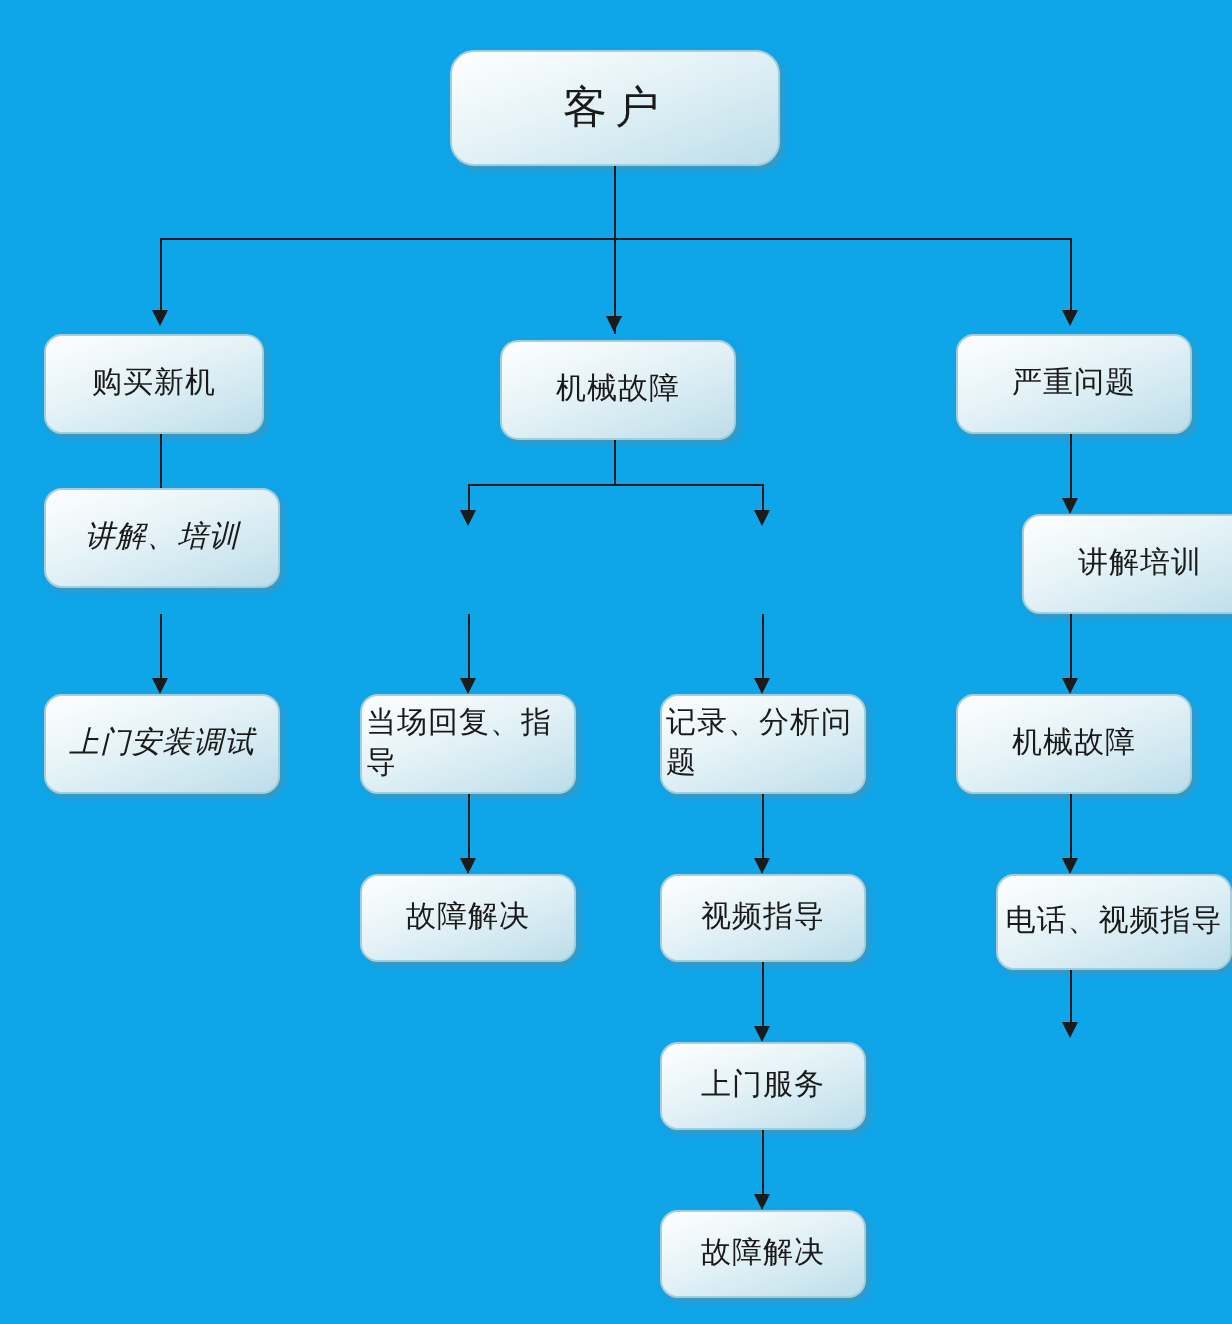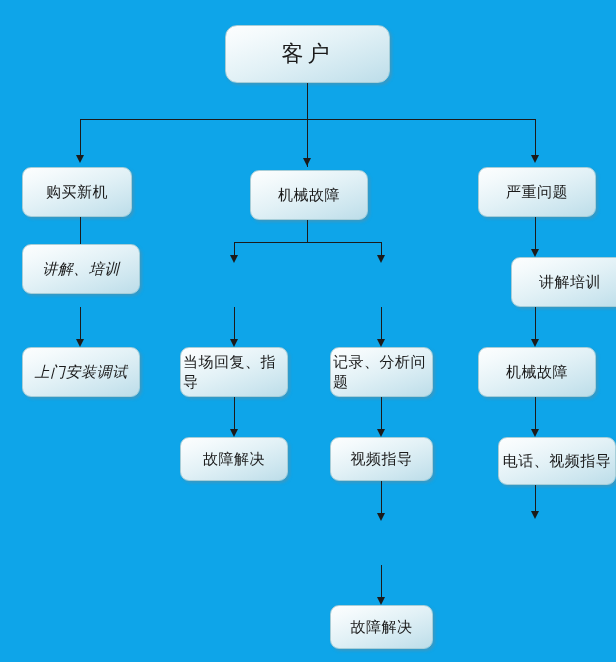--- a/index.html
+++ b/index.html
@@ -133,20 +133,21 @@
   <div class="node leftalign" style="left:330px; top:347px; width:103px; height:50px;">记录、分析问题</div>
 
   <div class="vline" style="left:381px; top:397px; height:36px;"></div>
   <div class="arrowhead" style="left:377px; top:429px;"></div>
 
   <div class="node center" style="left:330px; top:437px; width:103px; height:44px;">视频指导</div>
 
   <div class="vline" style="left:381px; top:481px; height:36px;"></div>
   <div class="arrowhead" style="left:377px; top:513px;"></div>
 
+  <div class="node center" style="left:330px; top:521px; width:103px; height:44px;">上门服务</div>
 
   <div class="vline" style="left:381px; top:565px; height:36px;"></div>
   <div class="arrowhead" style="left:377px; top:597px;"></div>
 
   <div class="node center" style="left:330px; top:605px; width:103px; height:44px;">故障解决</div>
 
   <div class="node center" style="left:478px; top:167px; width:118px; height:50px;">严重问题</div>
 
   <div class="vline" style="left:535px; top:217px; height:36px;"></div>
   <div class="arrowhead" style="left:531px; top:249px;"></div>

